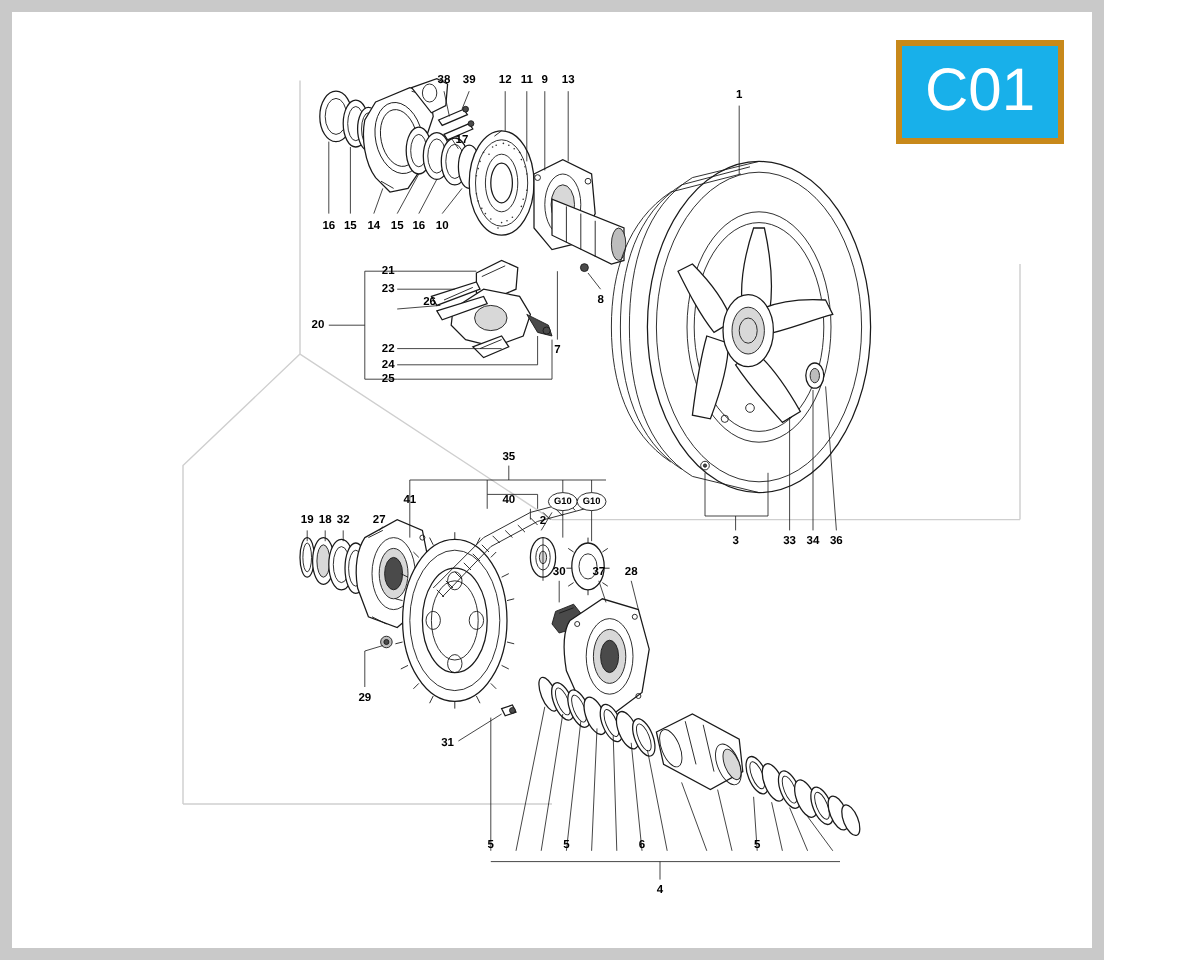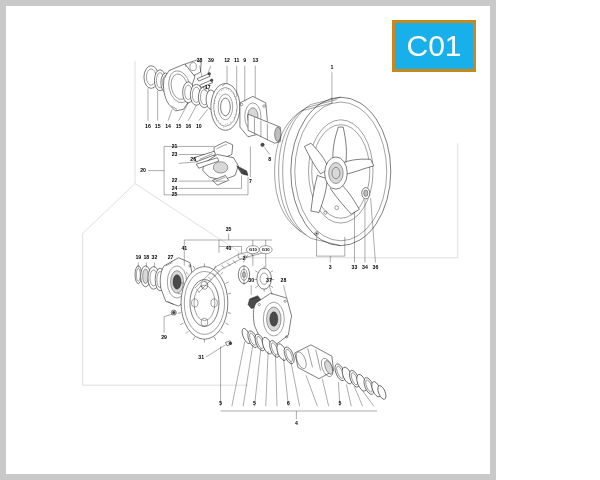--- a/index.html
+++ b/index.html
@@ -2,21 +2,21 @@
 <html><head>
 <meta charset="utf-8">
 <style>
   html, body {
     margin: 0;
     padding: 0;
     background: #ffffff;
   }
   #page {
     position: relative;
-    width: 496px;
+    width: 552px;
     height: 480px;
     background: #ffffff;
     border: 6px solid #c9c9c9;
     box-sizing: border-box;
     font-family: "Liberation Sans", sans-serif;
     overflow: hidden;
   }
   #diagram {
     position: absolute;
     left: 0; top: 0;

